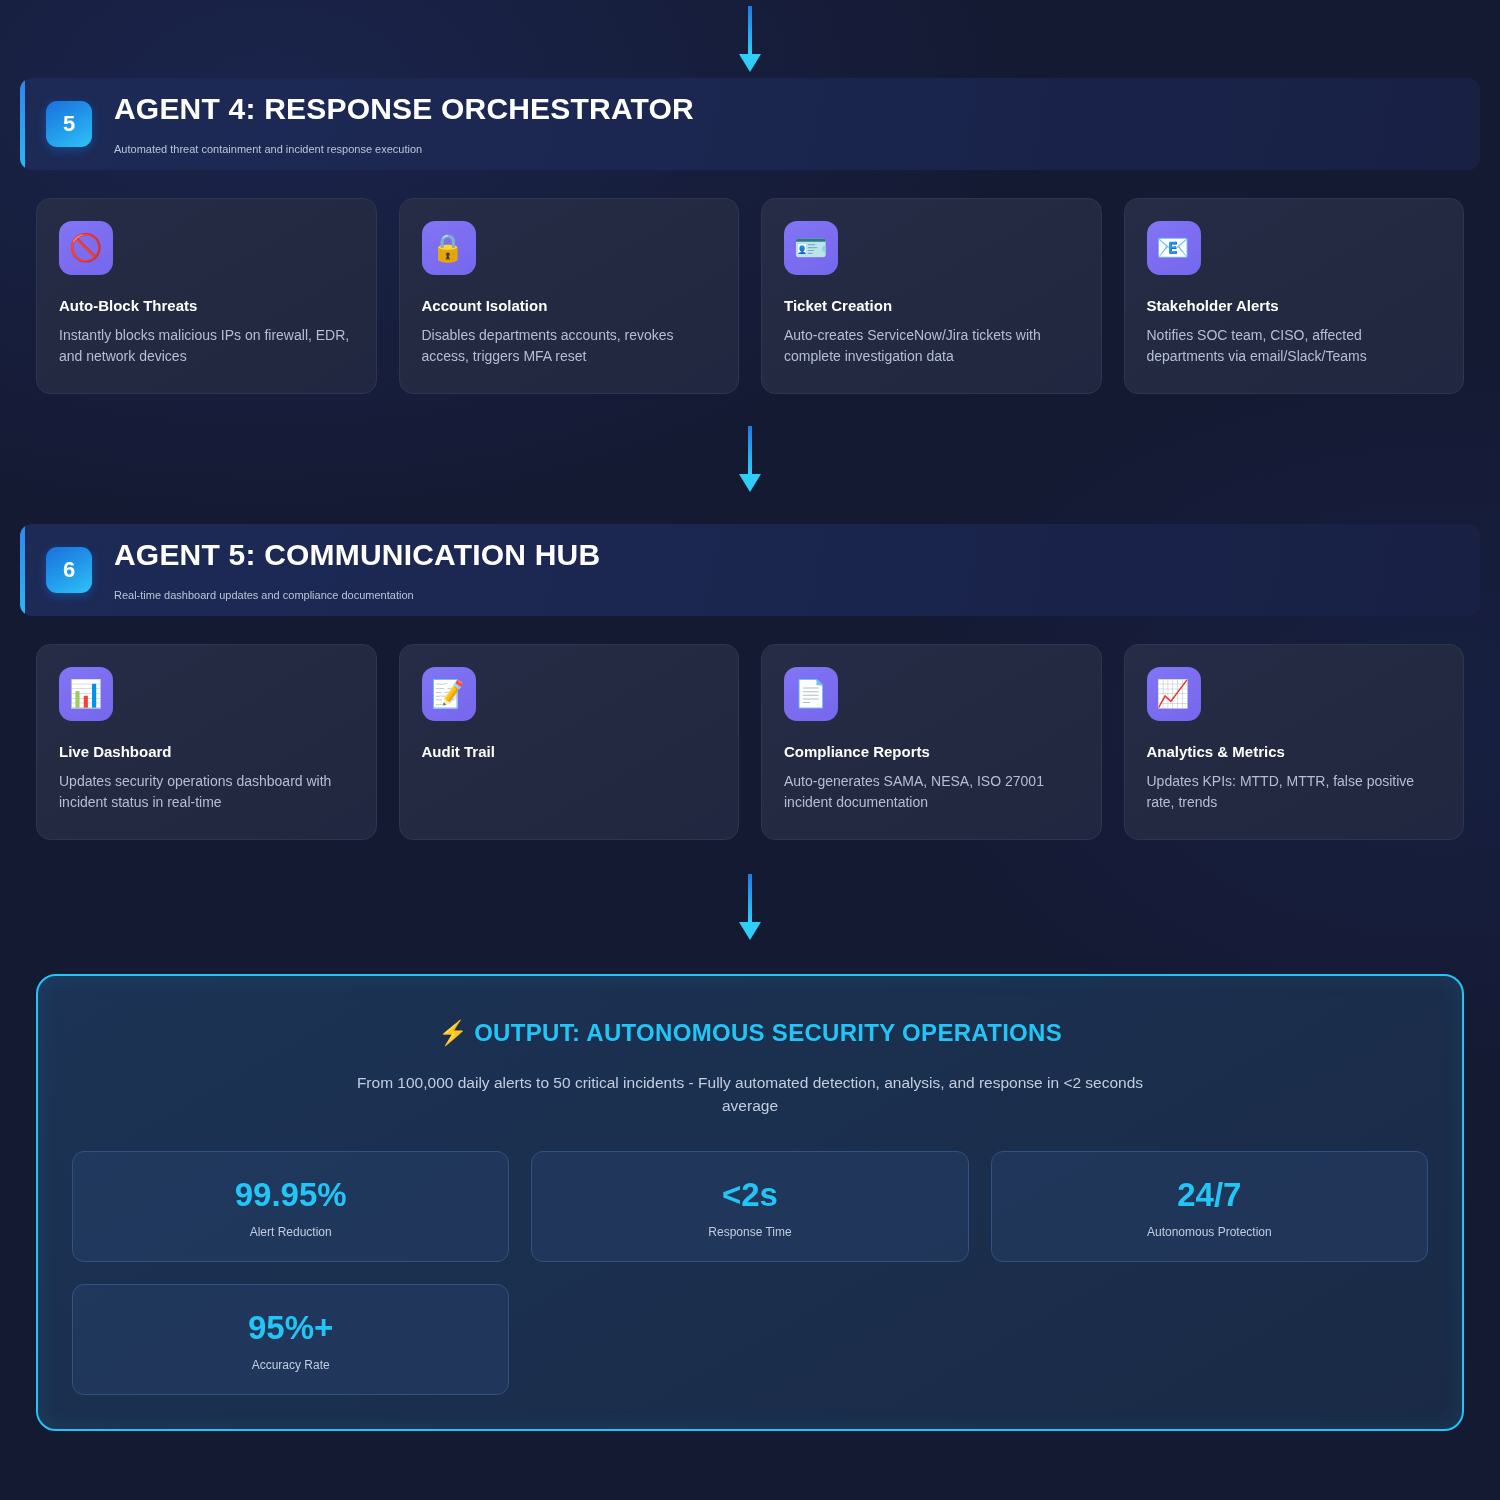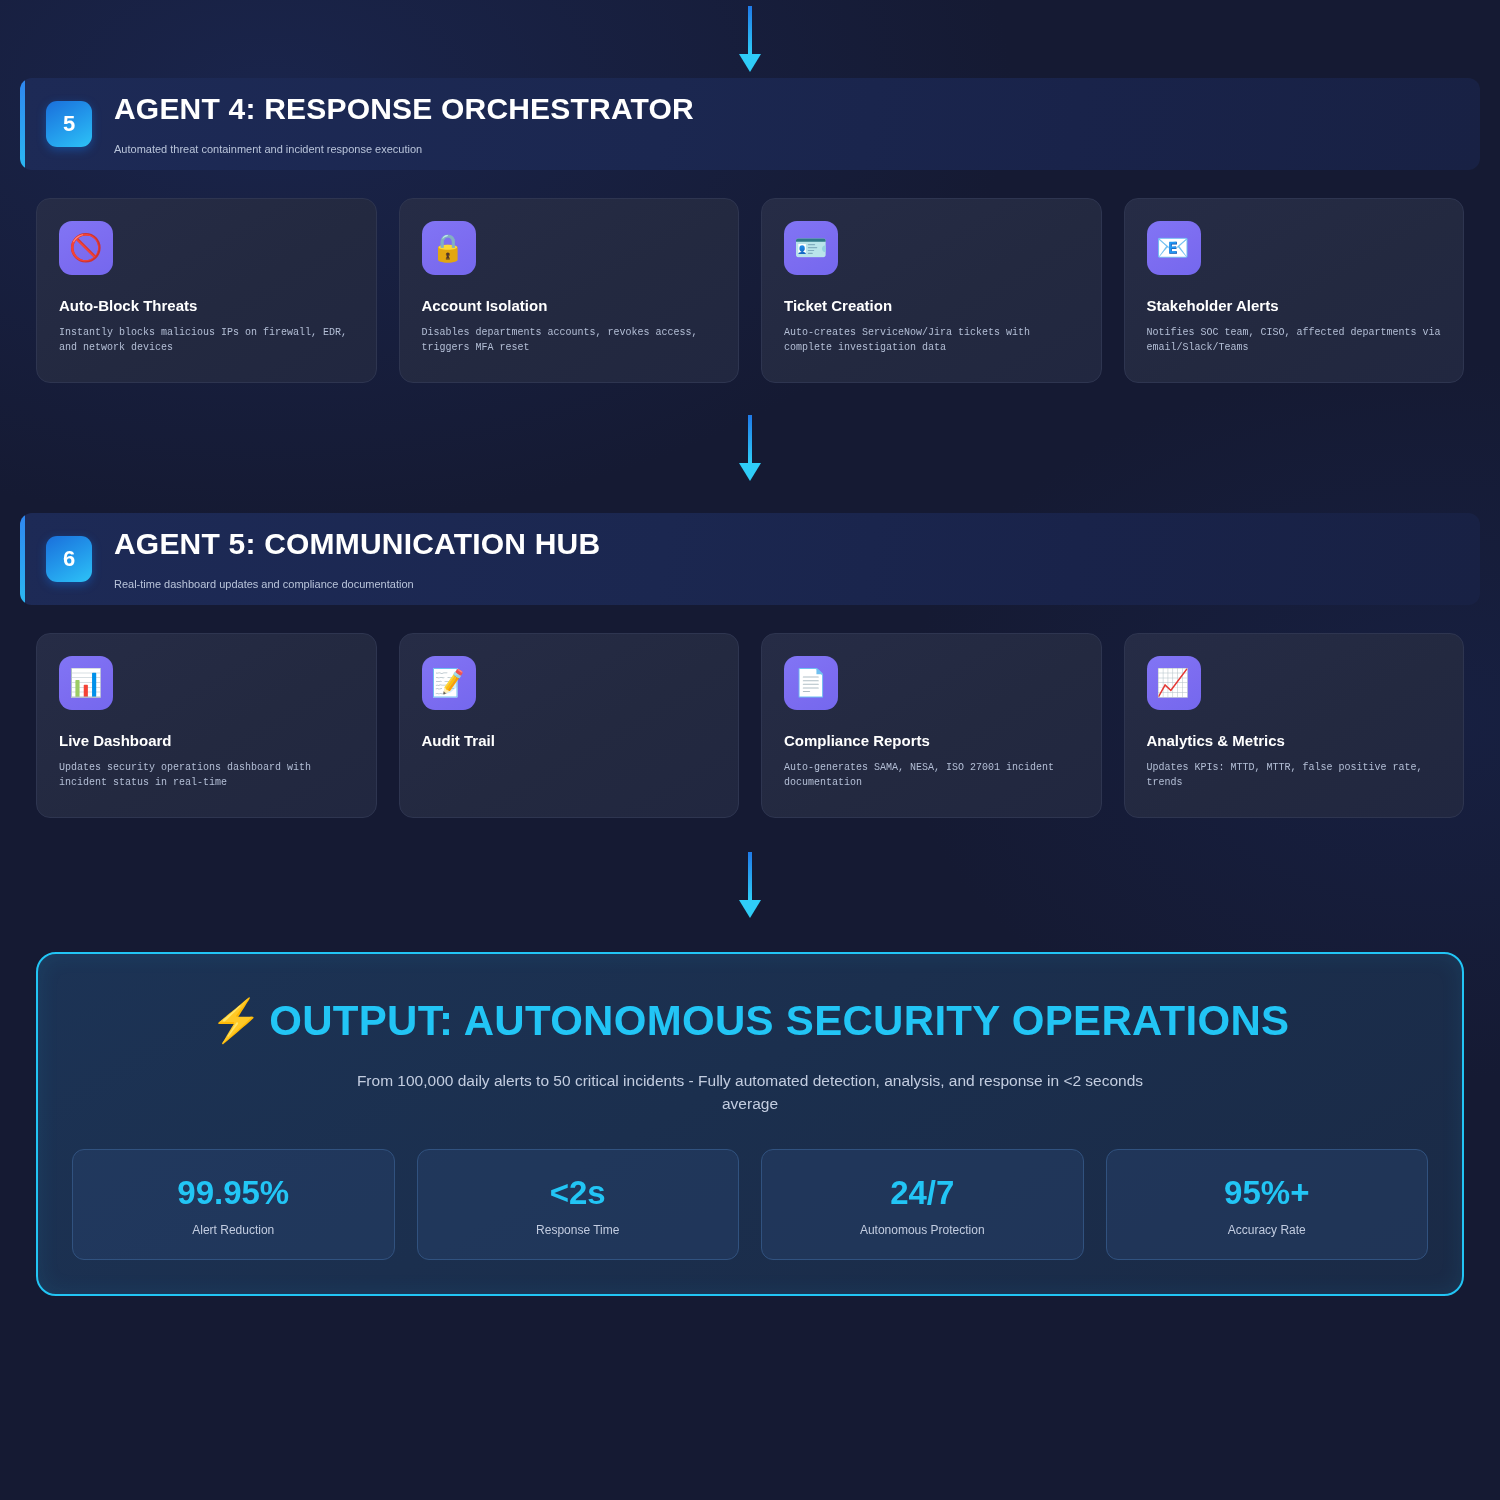--- a/index.html
+++ b/index.html
@@ -127,39 +127,38 @@
 
   .card-title {
     margin-top: 22px;
     font-size: 15px;
     font-weight: 700;
     color: #ffffff;
   }
 
   .card-desc {
     margin-top: 11px;
-    font-size: 10px;
+    font-size: 14px;
     line-height: 1.5;
     color: #b4bfd6;
-    font-family: Liberation Mono, monospace;
   }
 
   
   .output-panel {
     margin: 0 20px;
     border: 2px solid #22c5f5;
     border-radius: 20px;
     background: linear-gradient(150deg, #1c3355 0%, #1b2f4e 45%, #1a2a46 100%);
     padding: 44px 34px 34px 34px;
     box-shadow: 0 0 22px rgba(34,197,245,0.10) inset;
   }
 
   .output-title {
     text-align: center;
-    font-size: 42px;
+    font-size: 24px;
     font-weight: 700;
     color: #22c5f5;
     letter-spacing: 0.3px;
     line-height: 1.1;
   }
   .output-title .bolt {
     color: #f5a623;
     margin-right: 6px;
   }
 
@@ -167,21 +166,21 @@
     margin: 26px auto 0 auto;
     max-width: 820px;
     text-align: center;
     font-size: 15.5px;
     line-height: 1.45;
     color: #c3cde0;
   }
 
   .metric-grid {
     display: grid;
-    grid-template-columns: repeat(4, 1fr);
+    grid-template-columns: repeat(3, 1fr);
     gap: 22px;
     margin-top: 34px;
   }
 
   .metric-box {
     background: rgba(41,67,110,0.42);
     border: 1px solid #31527f;
     border-radius: 12px;
     padding: 26px 10px 22px 10px;
     text-align: center;

